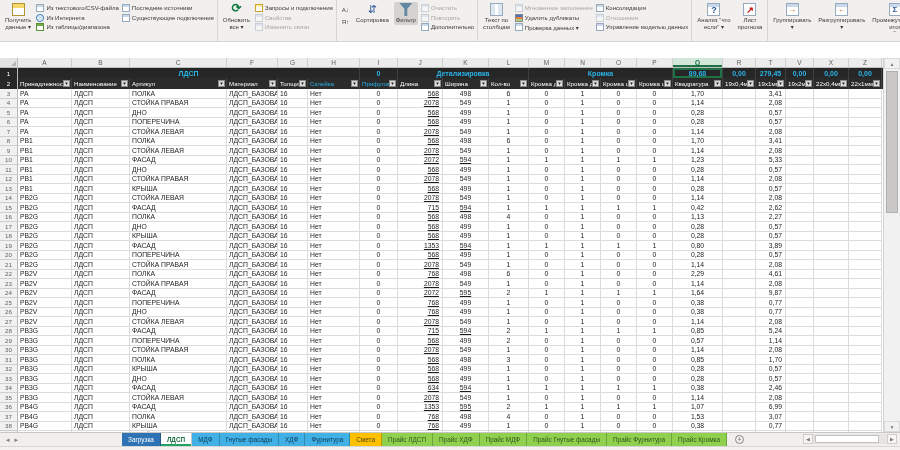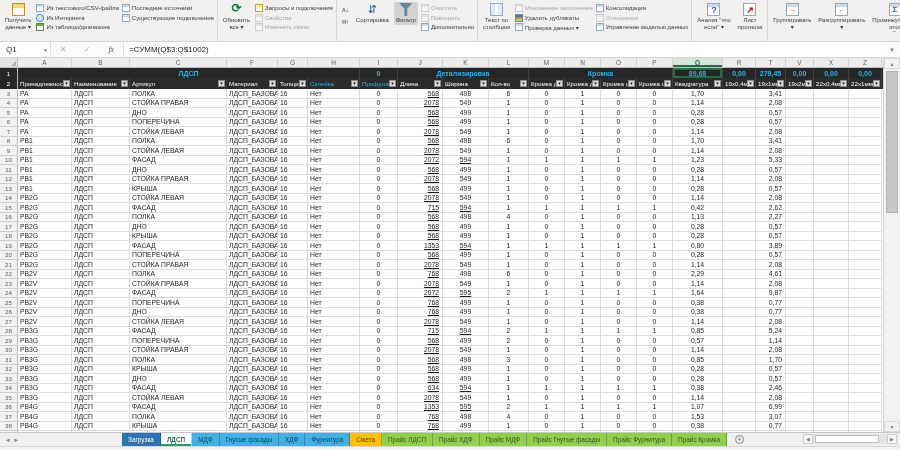--- a/index.html
+++ b/index.html
@@ -305,35 +305,20 @@
             <div class="blabel">
               <div>Промежуточный</div>
               <div>итог</div>
             </div>
           </div>
         </div>
       </div>
     <div class="collapse">ˆ</div>
   </div>
 
-  <div class="fbar">
-    <div class="namebox">
-      <span>Q1</span>
-      <span class="nb-arrow">▼</span>
-    </div>
-    <div class="fbtns">
-      <span class="x">✕</span>
-      <span class="ok">✓</span>
-      <span class="fx">fx</span>
-    </div>
-    <div class="finput">
-      <span>=СУММ(Q$3:Q$1002)</span>
-    </div>
-    <div class="fexpand">▼</div>
-  </div>
 
   <div class="gridwrap">
     <div class="colhead">
       <div class="corner"></div>
     <div class="ch" style="width: 54px; flex: 0 0 auto;">A</div>
         <div class="ch" style="width: 58px; flex: 0 0 auto;">B</div>
         <div class="ch" style="width: 97px; flex: 0 0 auto;">C</div>
         <div class="ch" style="width: 51px; flex: 0 0 auto;">F</div>
         <div class="ch" style="width: 30px; flex: 0 0 auto;">G</div>
         <div class="ch" style="width: 52px; flex: 0 0 auto;">H</div>

